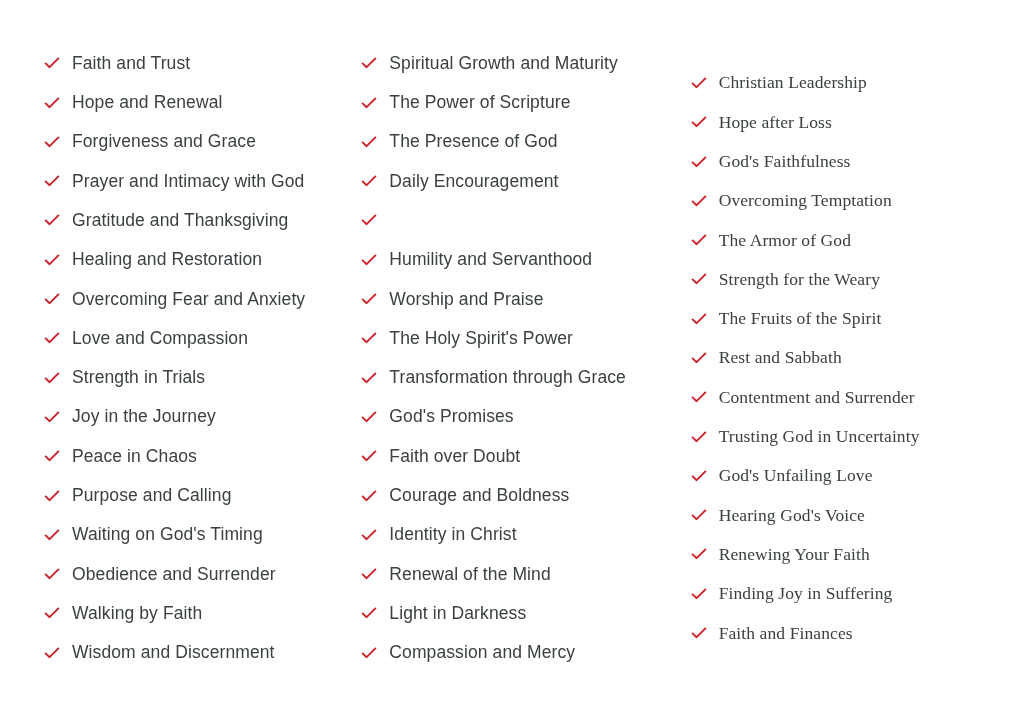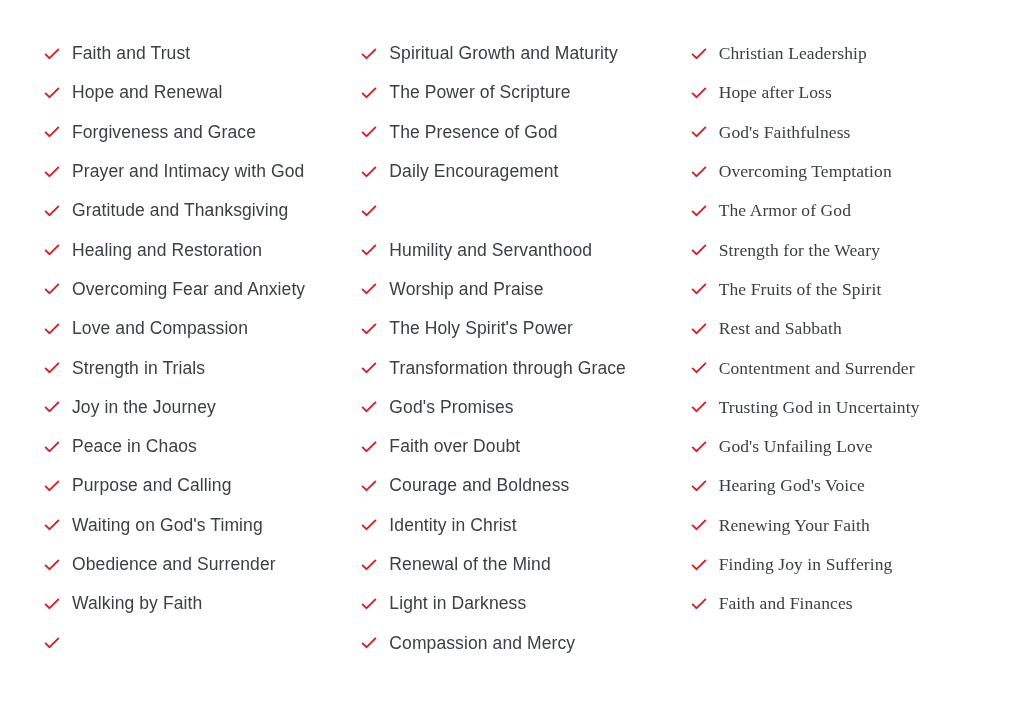--- a/index.html
+++ b/index.html
@@ -13,21 +13,21 @@
     font-family: "Liberation Sans", sans-serif;
     color: #3c4043;
     overflow: hidden;
   }
   .page {
     width: 1024px;
     height: 706px;
     box-sizing: border-box;
     padding: 34px 24px 24px 44px;
     display: flex;
-    align-items: flex-start;
+    align-items: center;
     gap: 0px;
   }
   .column {
     display: flex;
     flex-direction: column;
   }
   .col-0 { width: 318px; }
   .col-1 { width: 330px; }
   .col-2 { width: 310px; font-family: Liberation Serif, serif; }
 
@@ -181,20 +181,21 @@
           </svg>
         </span>
         <span class="label">Walking by Faith</span>
       </div>
       <div class="item">
         <span class="check">
           <svg viewBox="0 0 16 16" xmlns="http://www.w3.org/2000/svg">
             <path d="M1.6 8.4 L5.6 12.2 L14.4 3.4" fill="none" stroke="#cc2229" stroke-width="1.9" stroke-linecap="round" stroke-linejoin="round"></path>
           </svg>
         </span>
+        <span class="label">Wisdom and Discernment</span>
       </div>
     </div>
   <div class="column col-1">
       <div class="item">
         <span class="check">
           <svg viewBox="0 0 16 16" xmlns="http://www.w3.org/2000/svg">
             <path d="M1.6 8.4 L5.6 12.2 L14.4 3.4" fill="none" stroke="#cc2229" stroke-width="1.9" stroke-linecap="round" stroke-linejoin="round"></path>
           </svg>
         </span>
         <span class="label">Spiritual Growth and Maturity</span>

